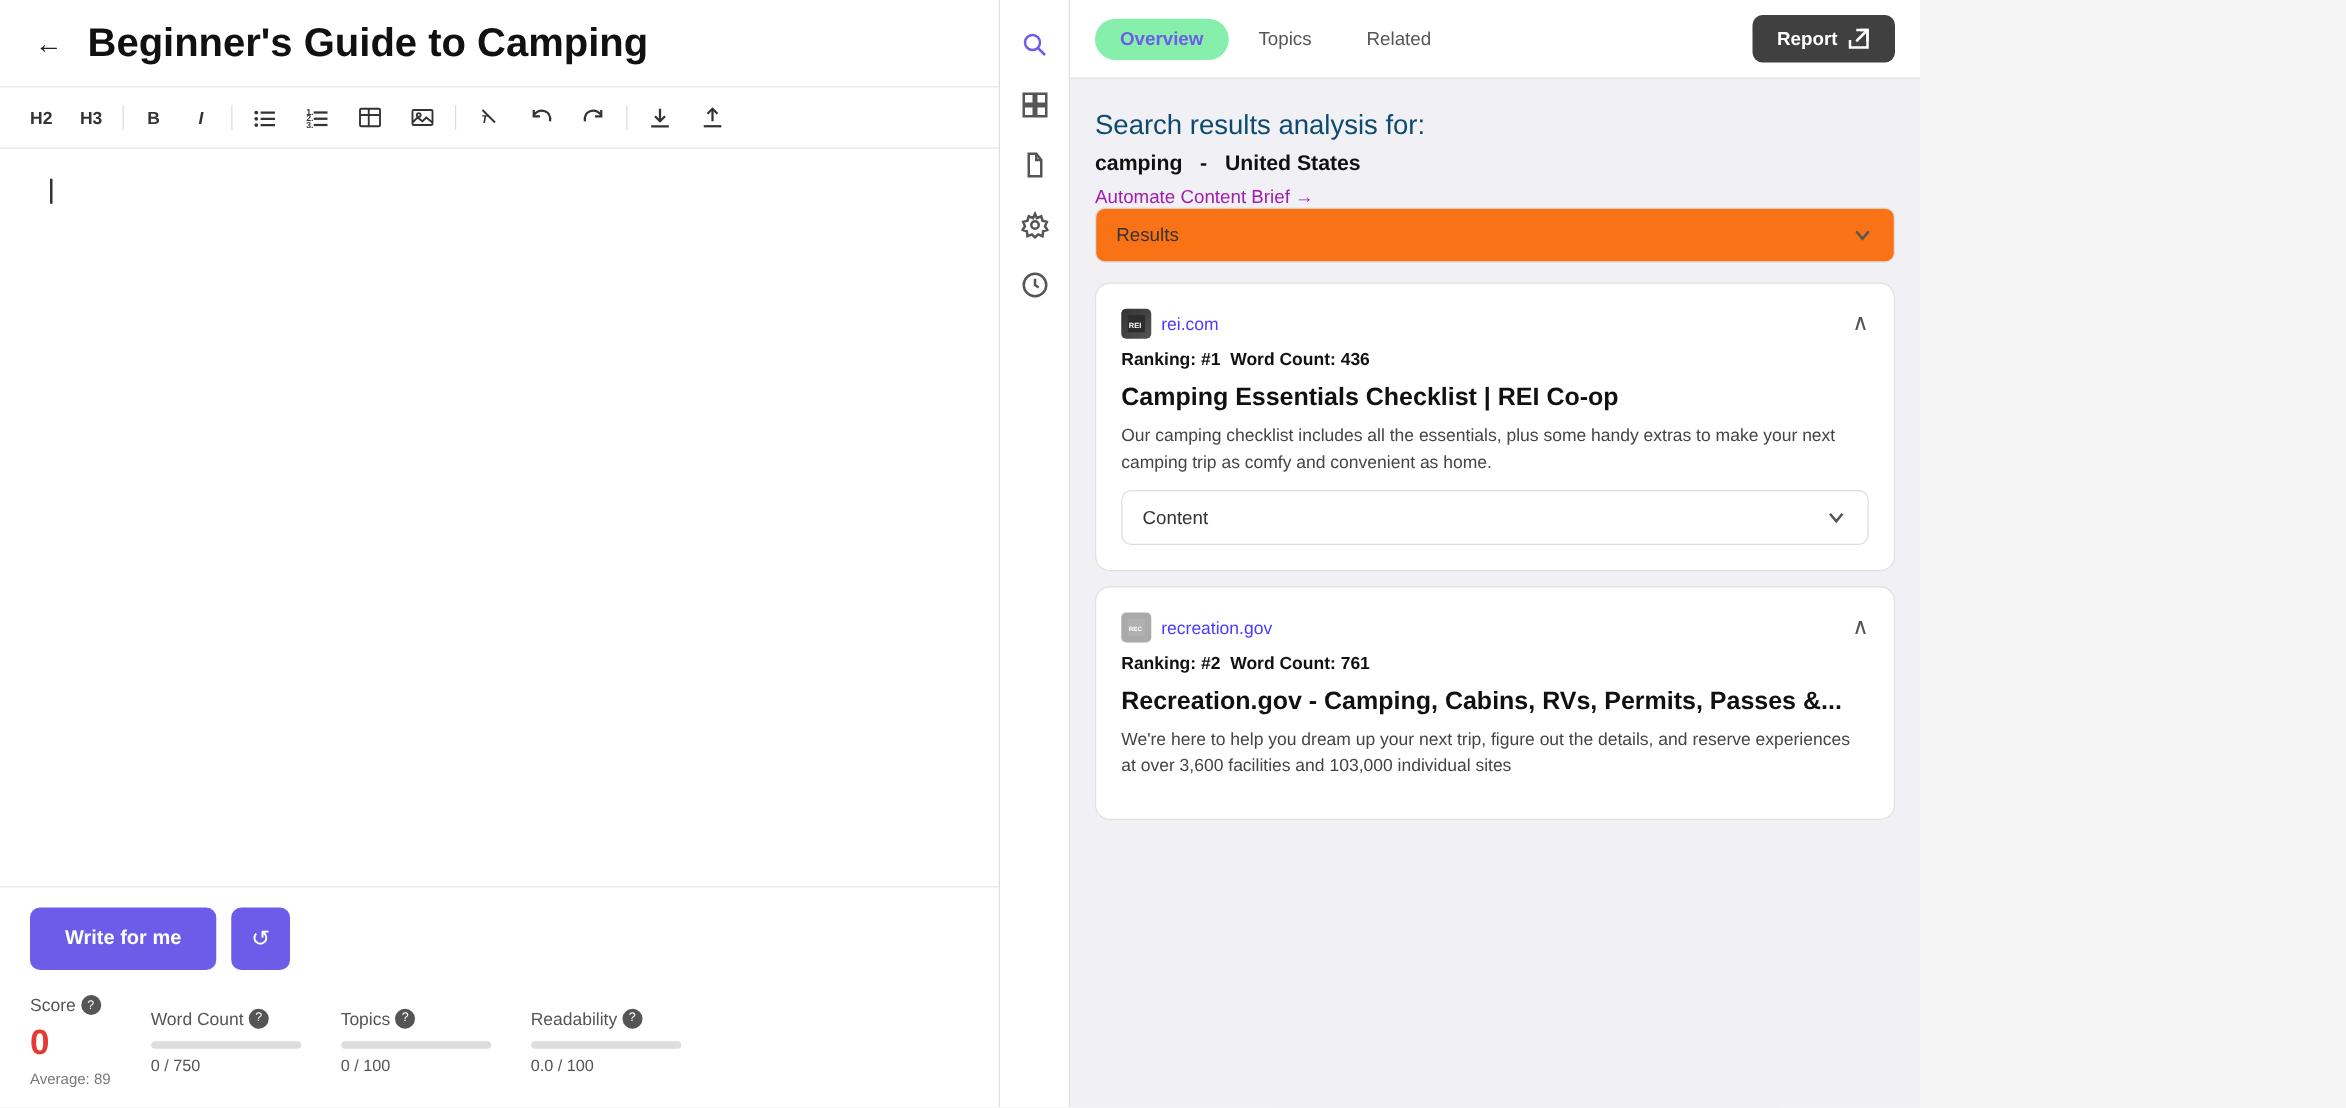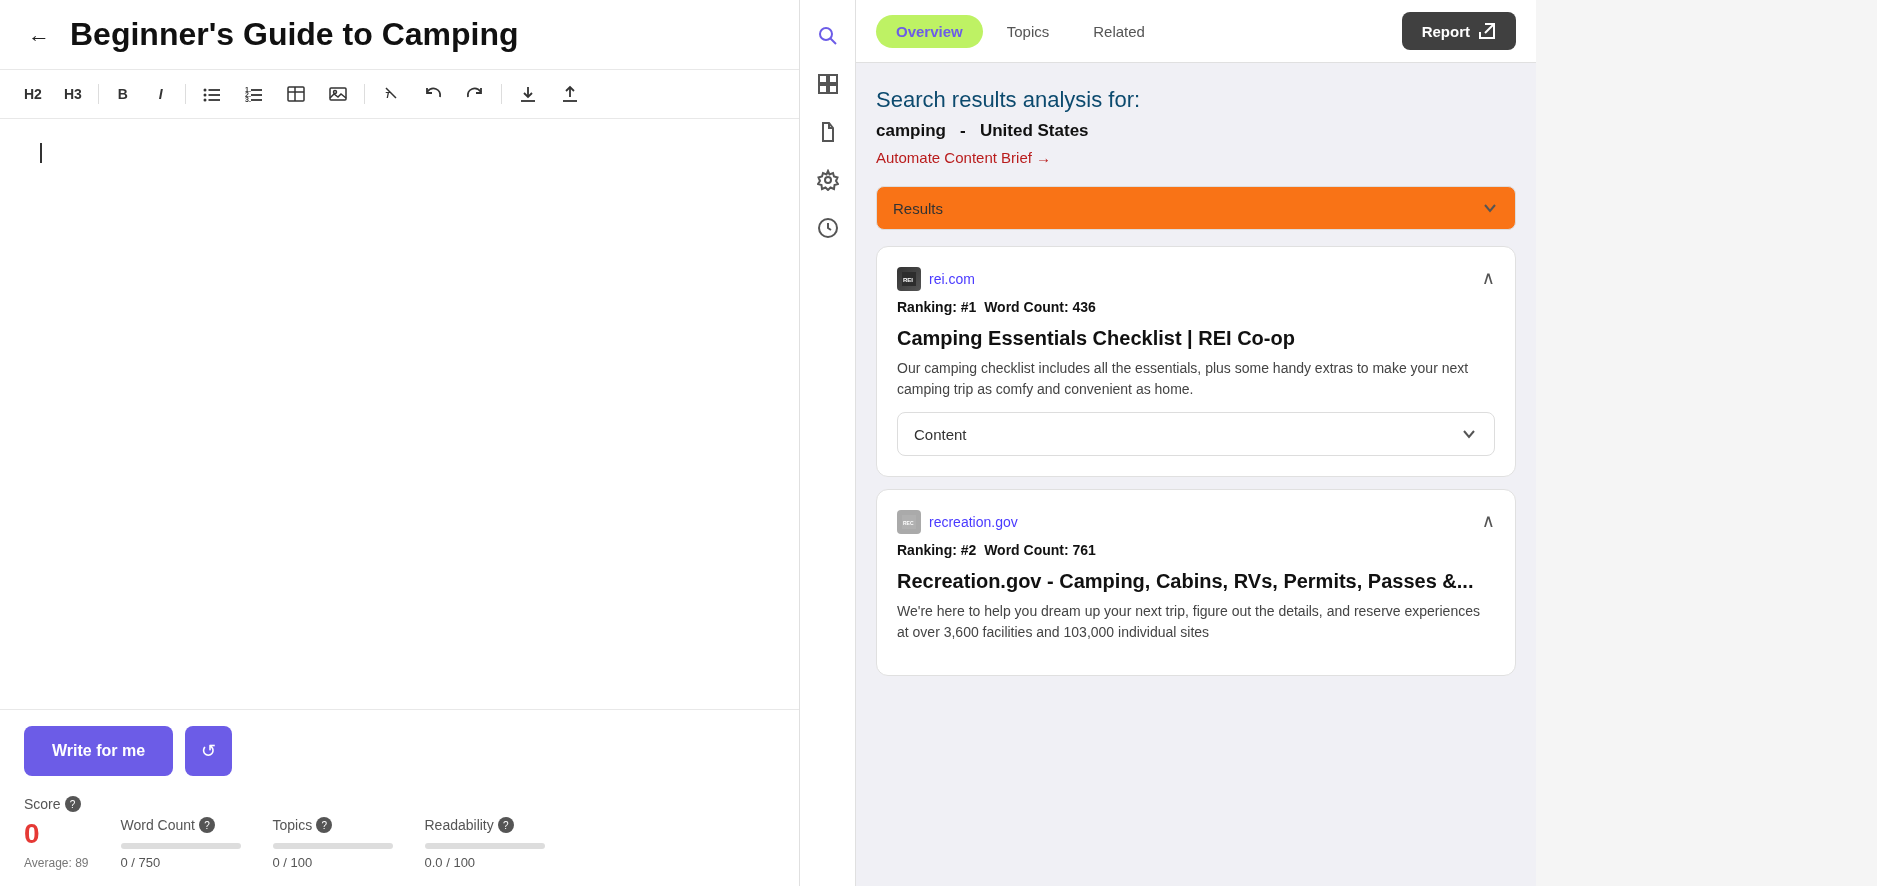--- a/index.html
+++ b/index.html
@@ -119,21 +119,21 @@
       font-size: 18px;
       cursor: pointer;
       display: flex;
       align-items: center;
       justify-content: center;
     }
 
     .metrics-row {
       display: flex;
       gap: 32px;
-      align-items: flex-end;
+      align-items: center;
     }
 
     .metric-item {
       display: flex;
       flex-direction: column;
       gap: 6px;
     }
 
     .metric-label {
       display: flex;
@@ -241,21 +241,21 @@
       border: none;
       border-radius: 20px;
       font-size: 15px;
       cursor: pointer;
       background: none;
       color: #555;
       font-weight: 500;
     }
 
     .tab-btn.active {
-      background: #bef264;
+      background: #86efac;
       color: #6c5ce7;
       font-weight: 600;
     }
 
     .report-btn {
       background: #404040;
       color: #fff;
       border: none;
       padding: 10px 20px;
       border-radius: 8px;
@@ -281,27 +281,26 @@
     }
 
     .analysis-subtitle {
       font-size: 17px;
       font-weight: 700;
       color: #111;
       margin-bottom: 8px;
     }
 
     .automate-link {
-      color: #b91c1c;
+      color: #a21caf;
       text-decoration: none;
       font-size: 15px;
       display: flex;
       align-items: center;
       gap: 4px;
-      margin-bottom: 20px;
     }
 
     .results-dropdown {
       background: #f97316;
       border: 1px solid #ddd;
       border-radius: 8px;
       padding: 12px 16px;
       display: flex;
       justify-content: space-between;
       align-items: center;

